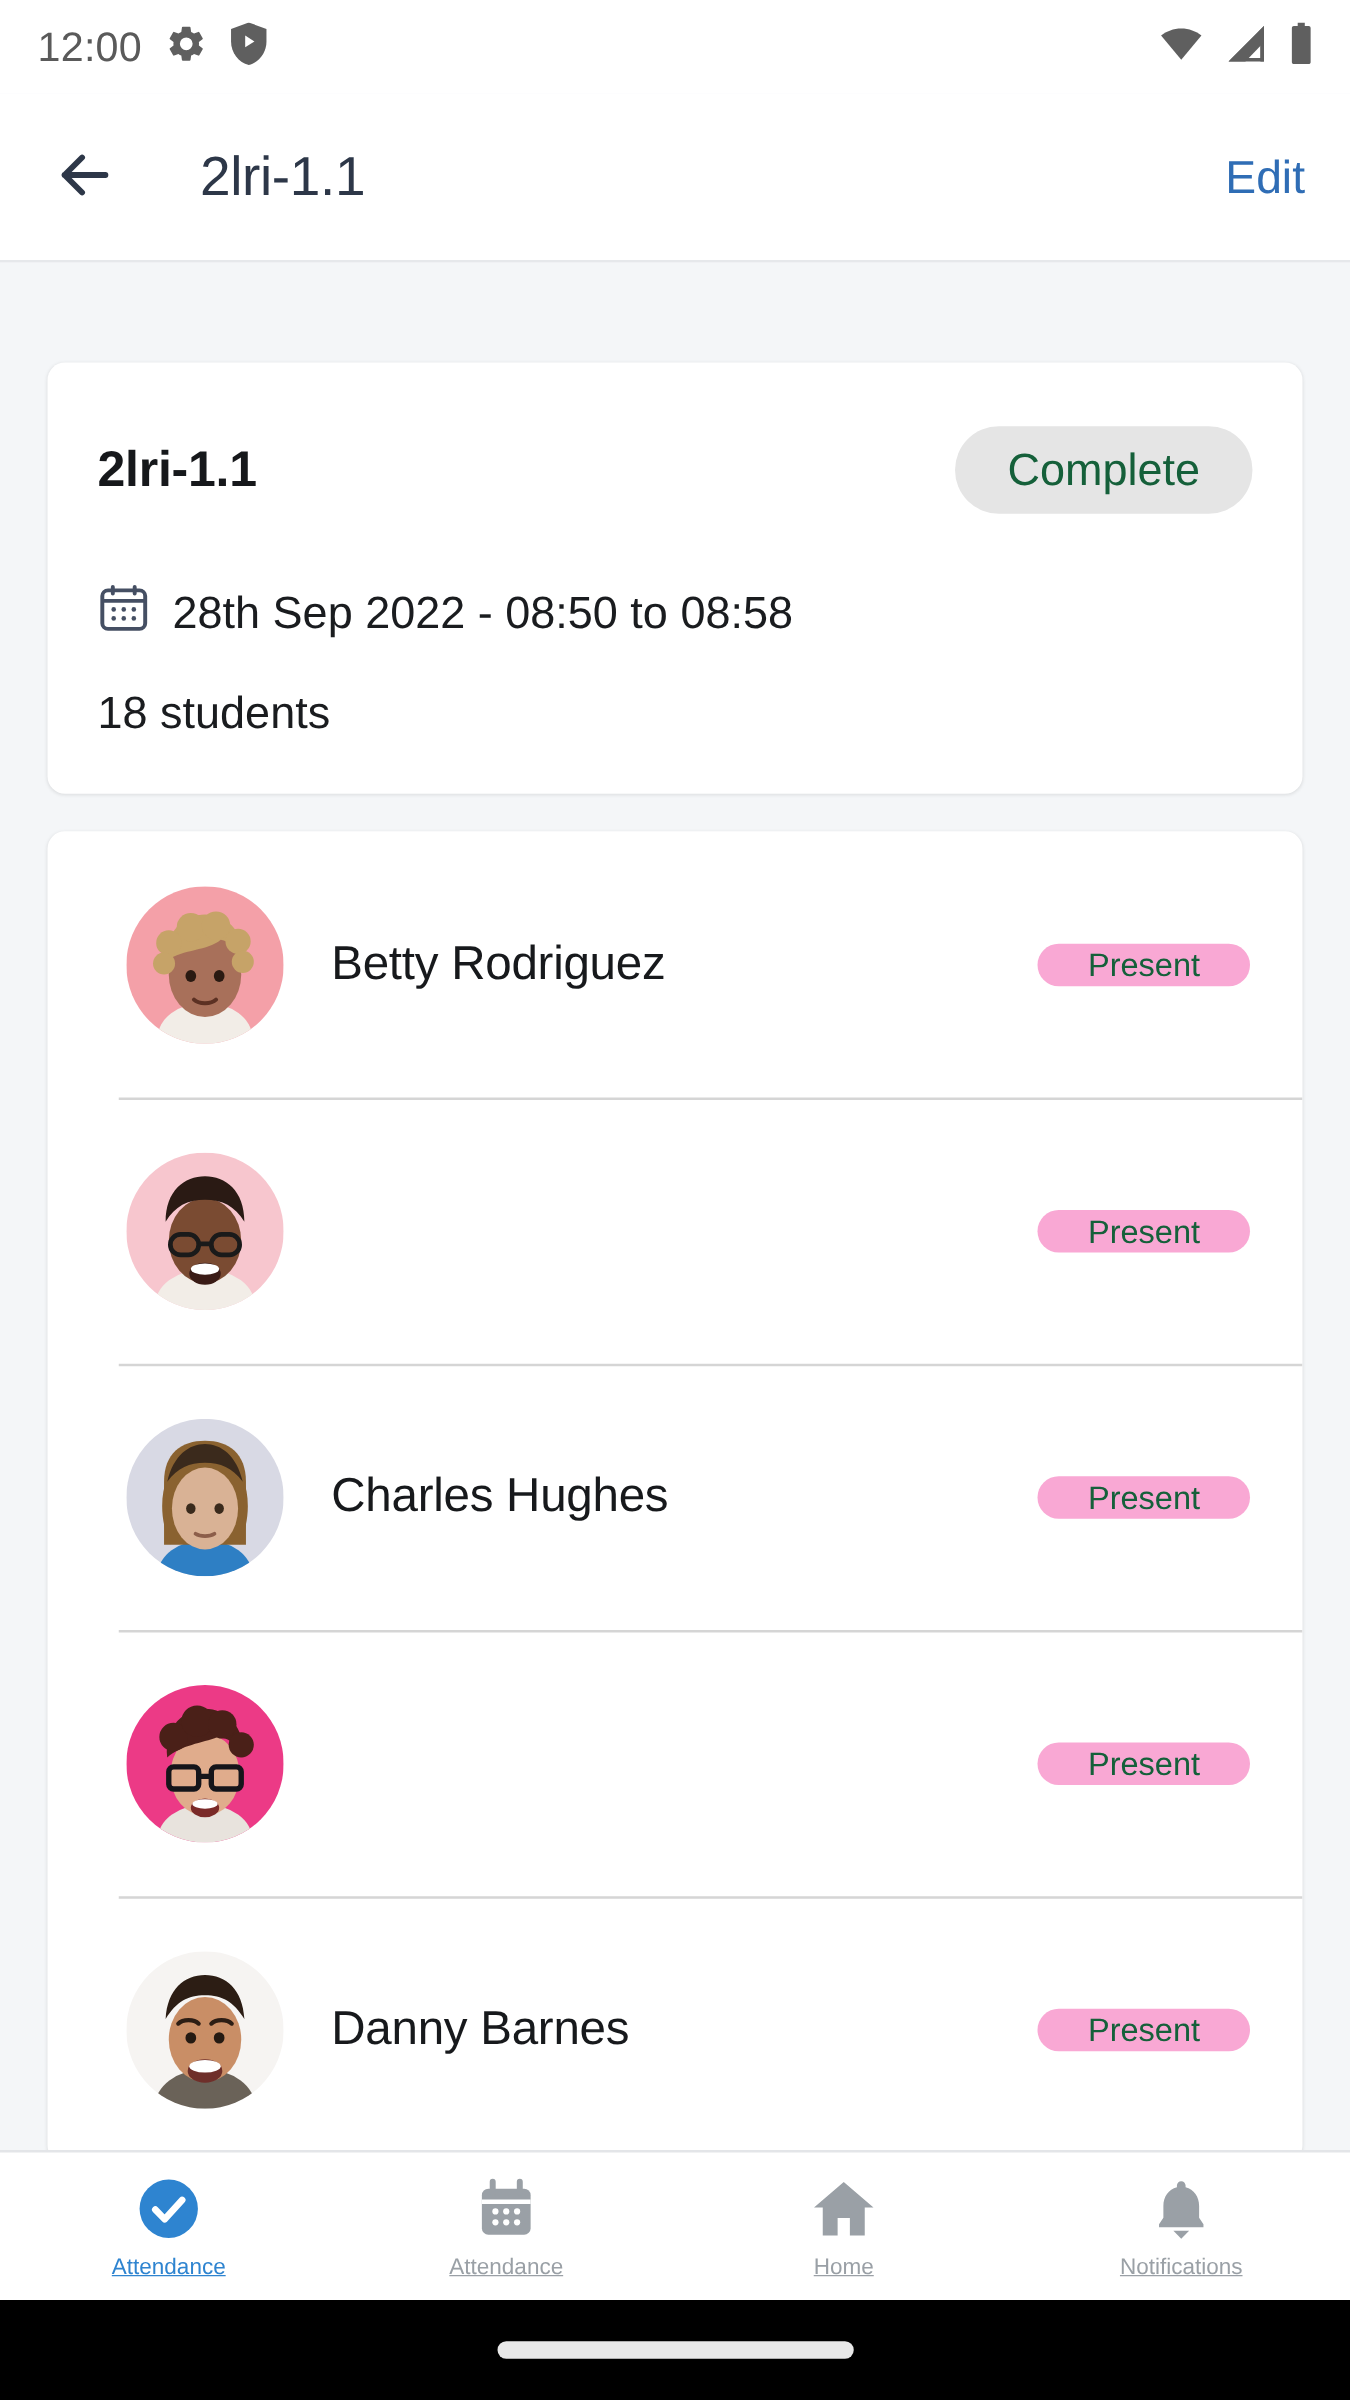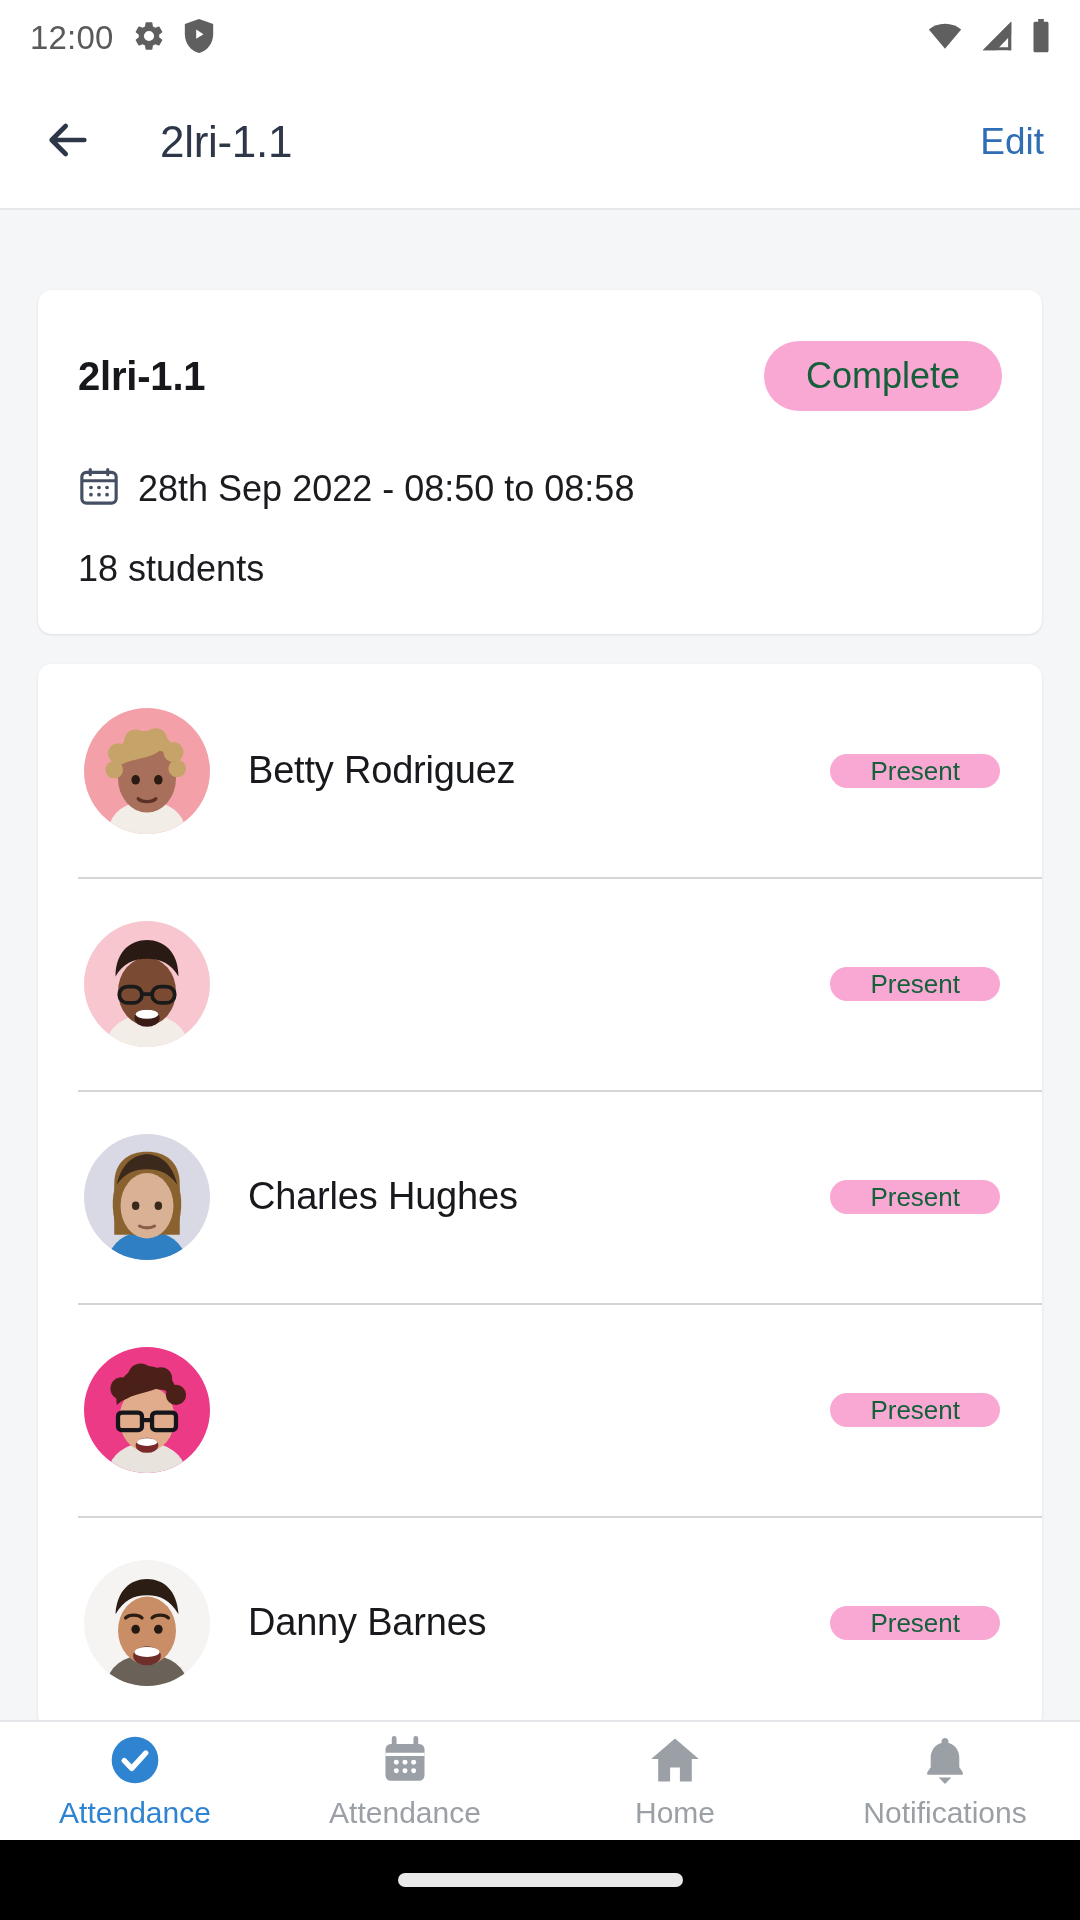--- a/index.html
+++ b/index.html
@@ -103,21 +103,21 @@
     justify-content: space-between;
     min-height: 80px;
   }
   .summary-title {
     font-size: 40px;
     color: #16181B;
     font-weight: 700;
     letter-spacing: -0.2px;
   }
   .badge-complete {
-    background: #f9a8d4;
+    background: #e5e5e5;
     color: #15603A;
     font-size: 36px;
     border-radius: 40px;
     padding: 17px 42px;
     line-height: 1;
     cursor: default;
   }
   .summary-date-row {
     display: flex;
     align-items: center;
@@ -147,20 +147,21 @@
     box-shadow: 0 1px 3px rgba(0,0,0,0.10);
     overflow: hidden;
   }
   .student-row {
     height: 213px;
     display: flex;
     align-items: center;
     padding: 0 42px 0 46px;
     position: relative;
     cursor: pointer;
+    margin-left: 17px;
   }
   .student-row + .student-row::before {
     content: "";
     position: absolute;
     top: 0;
     left: 40px;
     right: 0;
     height: 2px;
     background: #D5D5D5;
   }
@@ -205,22 +206,23 @@
     flex: 1;
     display: flex;
     flex-direction: column;
     align-items: center;
     justify-content: center;
     gap: 8px;
     cursor: pointer;
   }
   .nav-icon { height: 56px; display: flex; align-items: center; justify-content: center; }
   .nav-label {
-    font-size: 30px;
+    font-size: 18px;
     color: #9AA0A6;
+    text-decoration: underline;
   }
   .nav-item.active .nav-label { color: #2E84D0; }
 
   
   .gesture-bar {
     position: absolute;
     left: 0;
     right: 0;
     bottom: 0;
     height: 80px;

